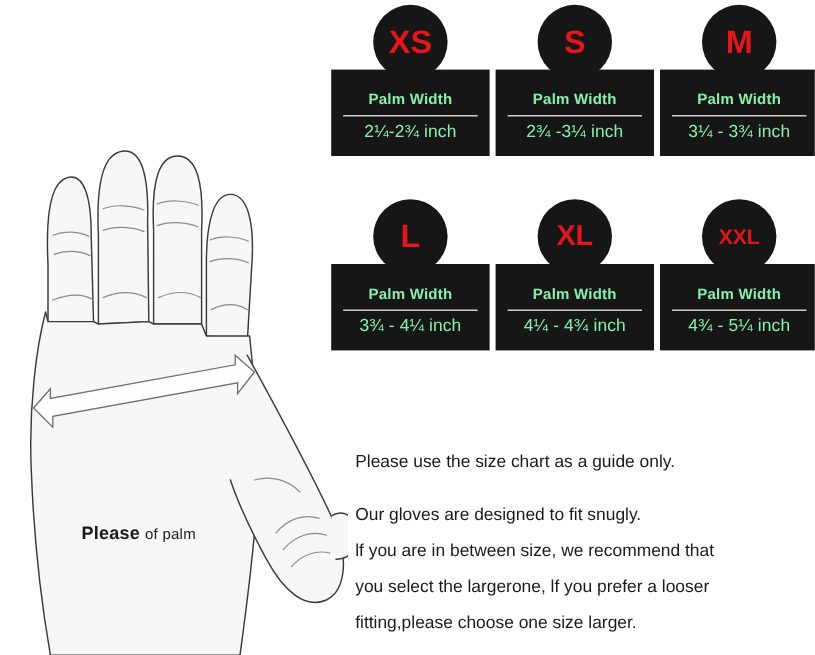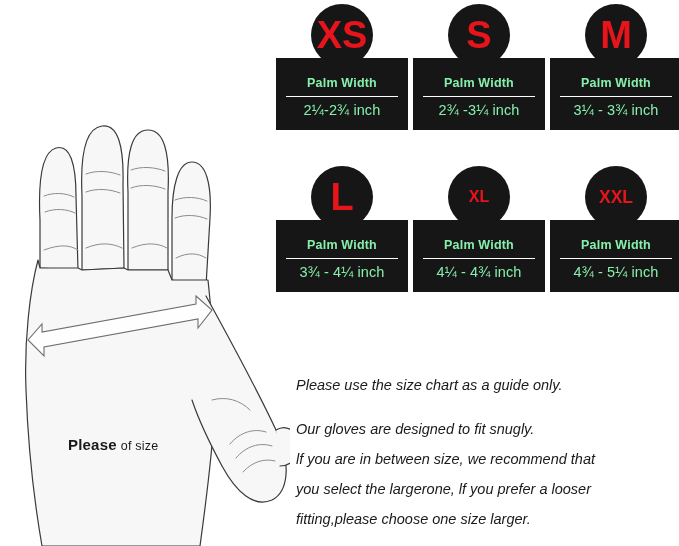--- a/index.html
+++ b/index.html
@@ -80,25 +80,25 @@
     transform: translateX(-50%);
     width: 62px;
     height: 62px;
     border-radius: 50%;
     background: #161616;
     color: #e8141c;
     display: flex;
     align-items: center;
     justify-content: center;
     font-weight: bold;
-    font-size: 38px;
+    font-size: 27px;
     letter-spacing: 0px;
     z-index: 3;
   }
-  .size-badge.small-text { font-size: 16px; }
+  .size-badge.small-text { font-size: 24px; }
   .size-badge.xsmall-text { font-size: 17.5px; }
 
   .size-box {
     position: absolute;
     left: 0;
     top: 54px;
     width: 132px;
     height: 72px;
     background: #161616;
     color: #86efac;
@@ -132,21 +132,20 @@
     font-weight: normal;
     letter-spacing: 0.1px;
   }
 
   
   #notes {
     position: absolute;
     left: 296px;
     top: 370px;
     width: 378px;
-    font-style: italic;
   }
   #notes p {
     margin: 0;
     font-size: 14.5px;
     line-height: 30px;
     color: #1a1a1a;
   }
   #notes .gap { height: 14px; }
 </style>
 </head>
@@ -190,21 +189,21 @@
       <path d="M243 372 C252 362 264 358 275 361"></path>
       <path d="M212 300 C226 296 240 300 250 310"></path>
     </g>
 
     <g stroke="#6e6e6e" stroke-width="1.1" fill="#ffffff" fill-opacity="0.82">
       <path d="M28 240 L42 224 L42 232 L196 204 L196 196 L212 210 L198 228 L198 219 L44 247 L44 256 Z"></path>
     </g>
   </svg>
   <div class="width-label">
     <span class="bold">Please</span>
-    <span class="small">of size</span>
+    <span class="small">of palm</span>
   </div>
 </div>
 
 <div id="size-chart">
 
   <div class="size-row row-0">
 
     <div class="size-cell col-0">
       <div class="size-badge">XS</div>
       <div class="size-box">

